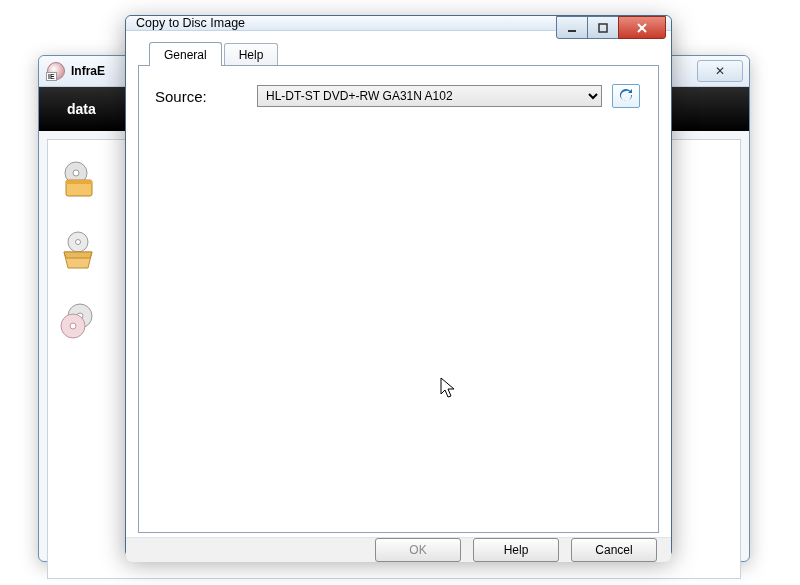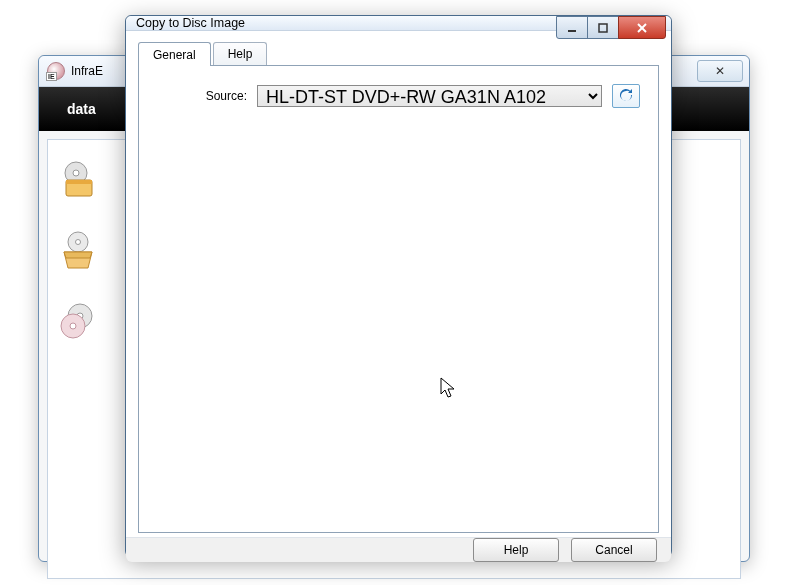--- a/index.html
+++ b/index.html
@@ -49,21 +49,21 @@
     content:"IE";
     position:absolute;
     left:-2px; bottom:-2px;
     font-size:7px;
     font-weight:bold;
     color:#222;
     background:#fff;
     padding:0 1px;
     border:1px solid #999;
   }
-  .back-title { font-weight: normal; }
+  .back-title { font-weight: bold; }
   .back-close {
     position: absolute; right: 6px; top: 4px;
     width: 44px; height: 20px;
     border: 1px solid #9eb6cc;
     border-radius: 3px;
     background: linear-gradient(#f3f8fd,#d7e4f0);
     display:flex; align-items:center; justify-content:center;
     font-family: Arial; font-size: 12px; color:#333;
   }
   .back-ribbon {
@@ -129,21 +129,21 @@
   }
   .win-btn svg { display:block; }
 
   .dlg-body {
     flex: 1 1 auto;
     padding: 10px 12px 4px 12px;
     position: relative;
   }
 
   
-  .tabbar { display:flex; height:24px; position:relative; }
+  .tabbar { display:flex; align-items:flex-end; height:24px; position:relative;margin-left:11px; }
   .tab {
     padding: 4px 14px 4px 14px;
     border: 1px solid #a5b2c1;
     border-bottom: none;
     background: linear-gradient(#fdfdfe,#eef2f6);
     margin-right: 2px;
     border-radius: 3px 3px 0 0;
     font-size: 12px;
     position: relative;
     top: 1px;
@@ -162,26 +162,26 @@
     position: relative;
   }
 
   .form-row {
     display: grid;
     grid-template-columns: 92px 1fr 30px;
     column-gap: 10px;
     align-items: center;
     margin-bottom: 12px;
   }
-  .form-label { font-size: 12px; text-align: right; }
+  .form-label { font-size: 15px; }
   select.source {
     height: 22px;
     border:1px solid #8a8a8a;
     background: linear-gradient(#f4f4f4,#e6e6e6);
-    font-size: 18px;
+    font-size: 12px;
     padding-left:4px;
     width:100%;
   }
   input.path {
     height: 20px;
     border: 1px solid #9f9f9f;
     background:#fff;
     padding: 0 4px;
     font-size:12px;
     width:100%;
@@ -313,20 +313,23 @@
 
 
       <svg class="cursor" viewBox="0 0 20 24">
         <path d="M2 2 L2 18 L6 14 L9 21 L12 20 L9 13 L15 13 Z" fill="#fff" stroke="#000" stroke-width="1"></path>
       </svg>
 
     </div>
   </div>
 
   <div class="dlg-buttons">
+    <button class="btn" disabled="">
+      <span>OK</span>
+    </button>
     <button class="btn">
       <span>Help</span>
     </button>
     <button class="btn">
       <span>Cancel</span>
     </button>
   </div>
 </div>
 
 </body></html>

